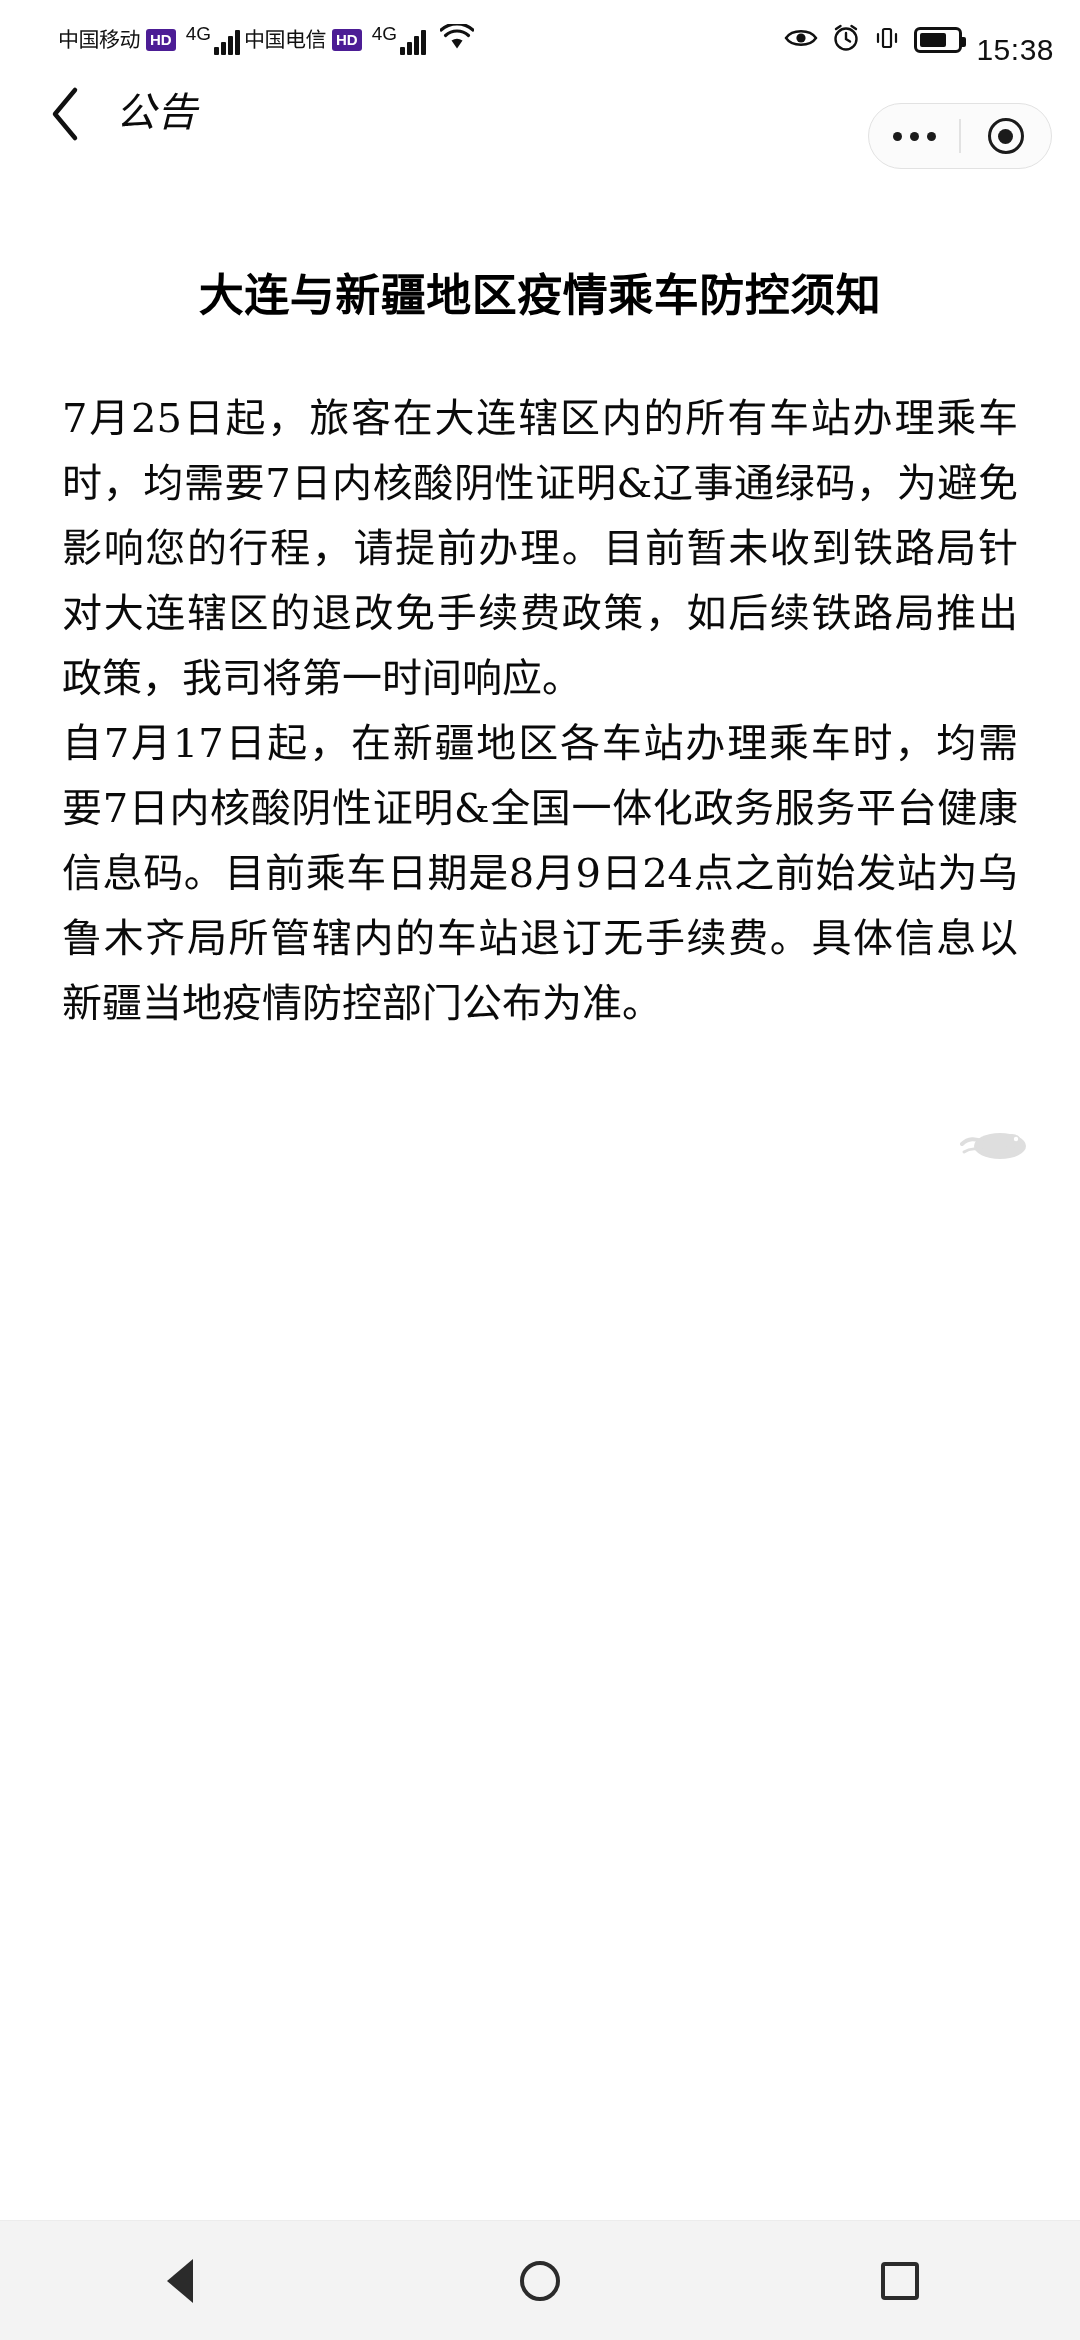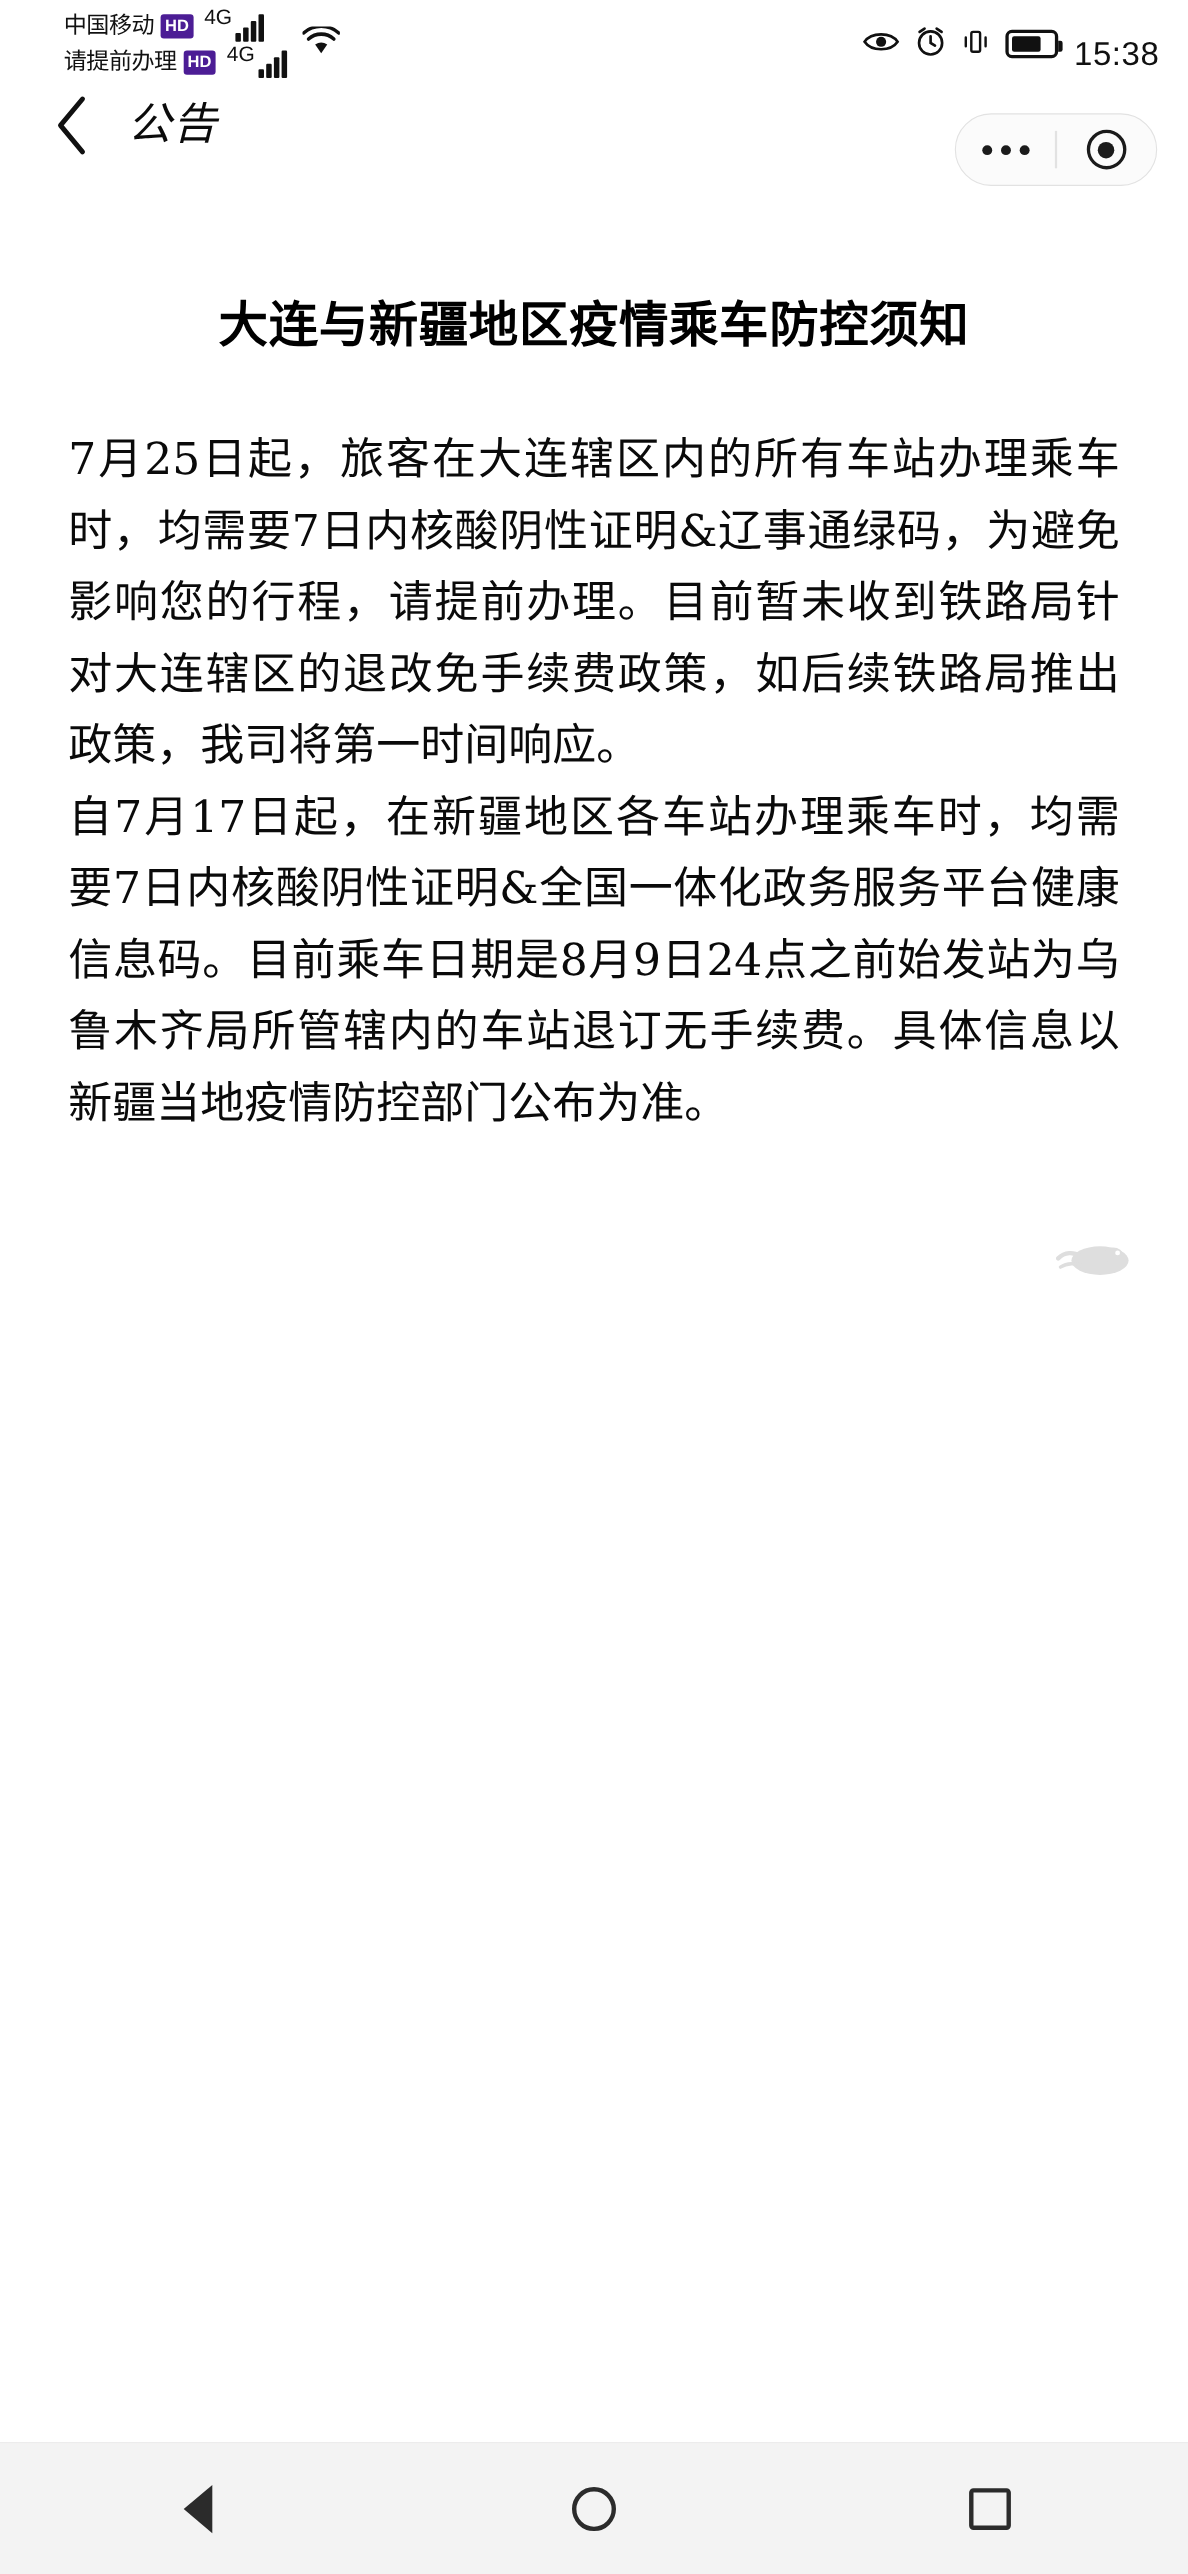--- a/index.html
+++ b/index.html
@@ -29,21 +29,21 @@
     padding: 0 26px 0 58px;
     color: #000;
   }
   .status-left {
     display: flex;
     align-items: center;
     gap: 10px;
   }
   .carriers {
     display: flex;
-    flex-direction: column;
+    flex-direction: row;
     justify-content: center;
     gap: 4px;
   }
   .carrier-row {
     display: flex;
     align-items: center;
     gap: 6px;
   }
   .carrier-name {
     font-size: 21px;
@@ -300,21 +300,21 @@
             <span class="bars">
                 <i></i>
                 <i></i>
                 <i></i>
                 <i></i>
               </span>
           </span>
         </div>
 
         <div class="carrier-row">
-          <span class="carrier-name">请提前办理</span>
+          <span class="carrier-name">中国电信</span>
           <span class="hd-badge">HD</span>
           <span class="signal-group">
             <span class="net-label">4G</span>
             <span class="bars">
                 <i></i>
                 <i></i>
                 <i></i>
                 <i></i>
               </span>
           </span>

